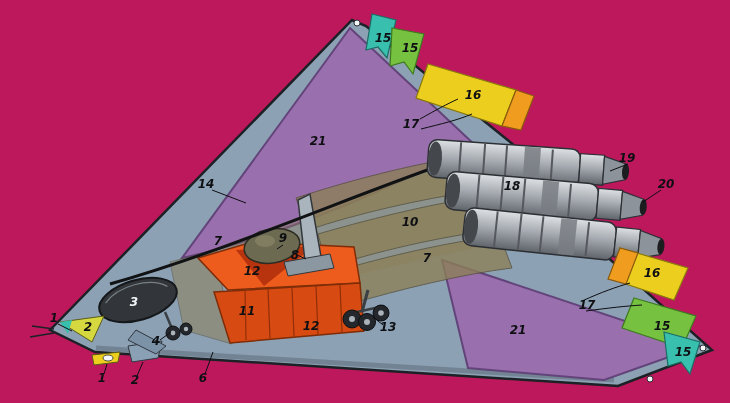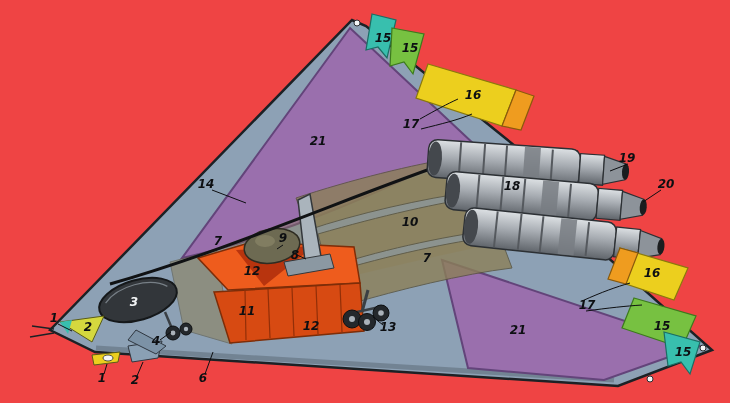--- a/index.html
+++ b/index.html
@@ -1,16 +1,16 @@
 <!DOCTYPE html>
 <html><head>
 <meta charset="utf-8">
 <style>
   html,body{margin:0;padding:0;background:#ffffff;}
-  .stage{position:relative;width:730px;height:403px;background:#ef4444;overflow:hidden;
+  .stage{position:relative;width:730px;height:403px;background:#be185d;overflow:hidden;
          font-family:"DejaVu Sans",sans-serif;}
   svg{display:block;}
   .callout{font-family:"DejaVu Sans",sans-serif;font-style:italic;font-weight:bold;
            font-size:12px;fill:#0d0f12;text-anchor:middle;}
   .callout-light{fill:#f1f3f4;}
   .leader{stroke:#0d0f12;stroke-width:1;fill:none;}
 </style>
 </head>
 <body>
 

